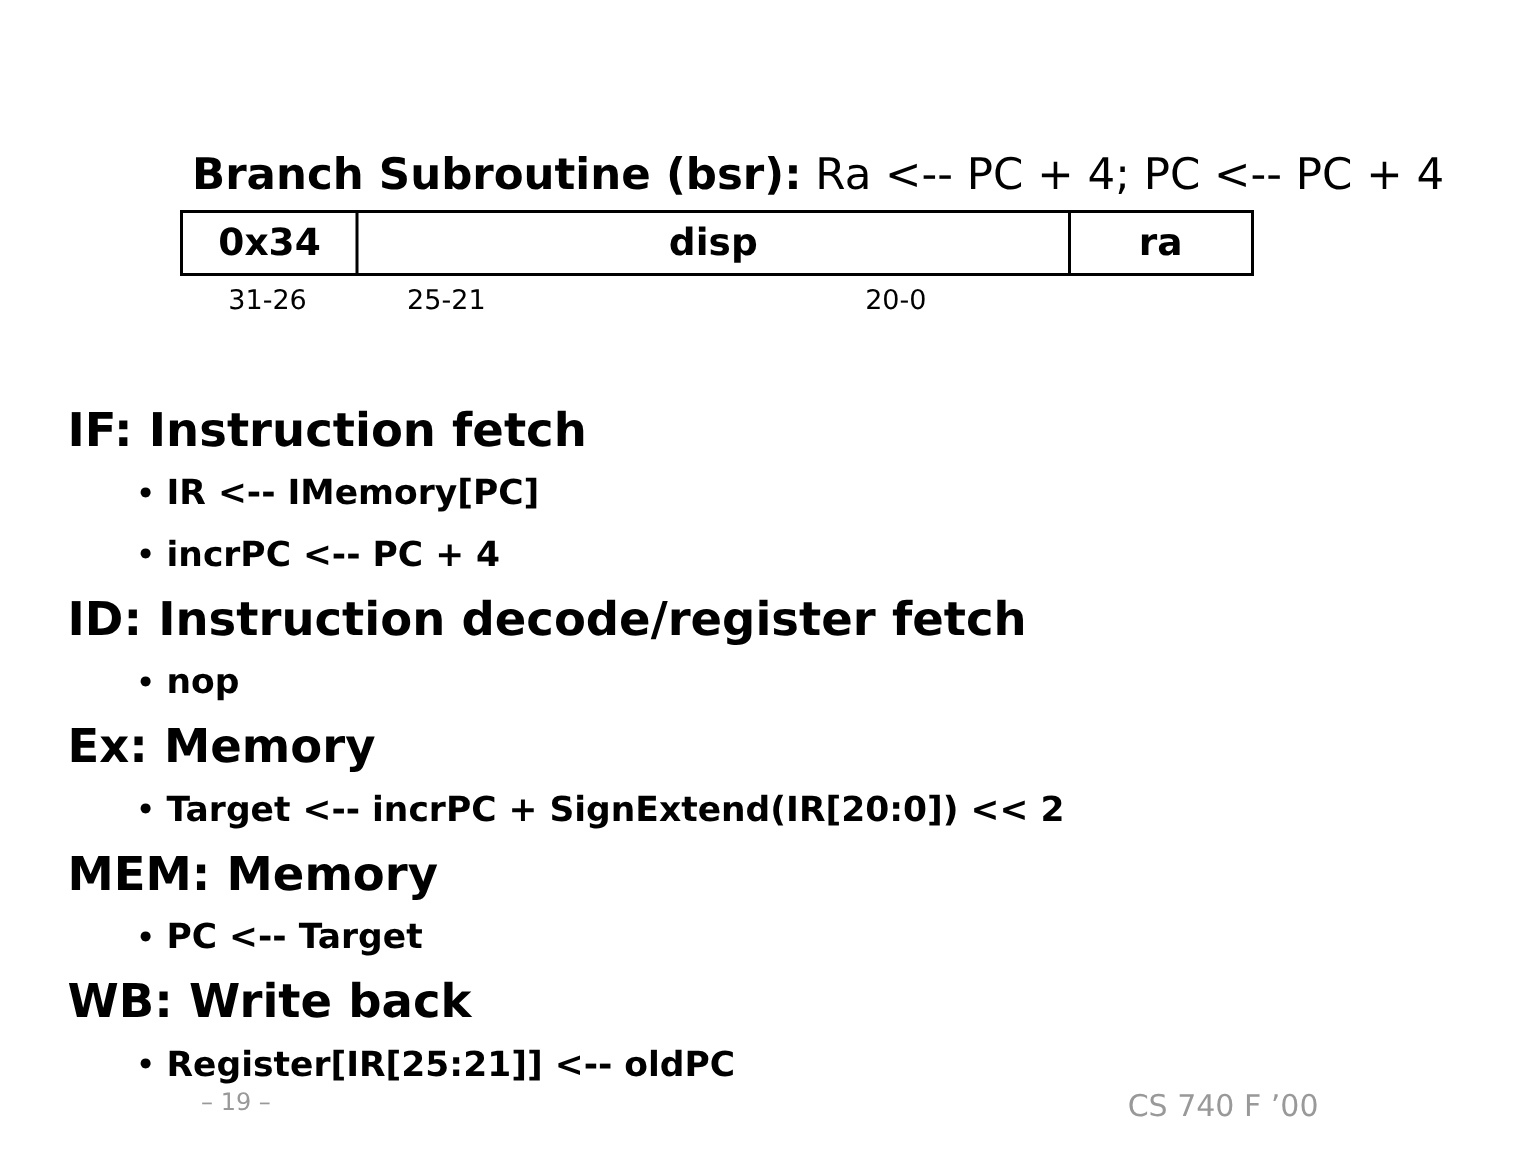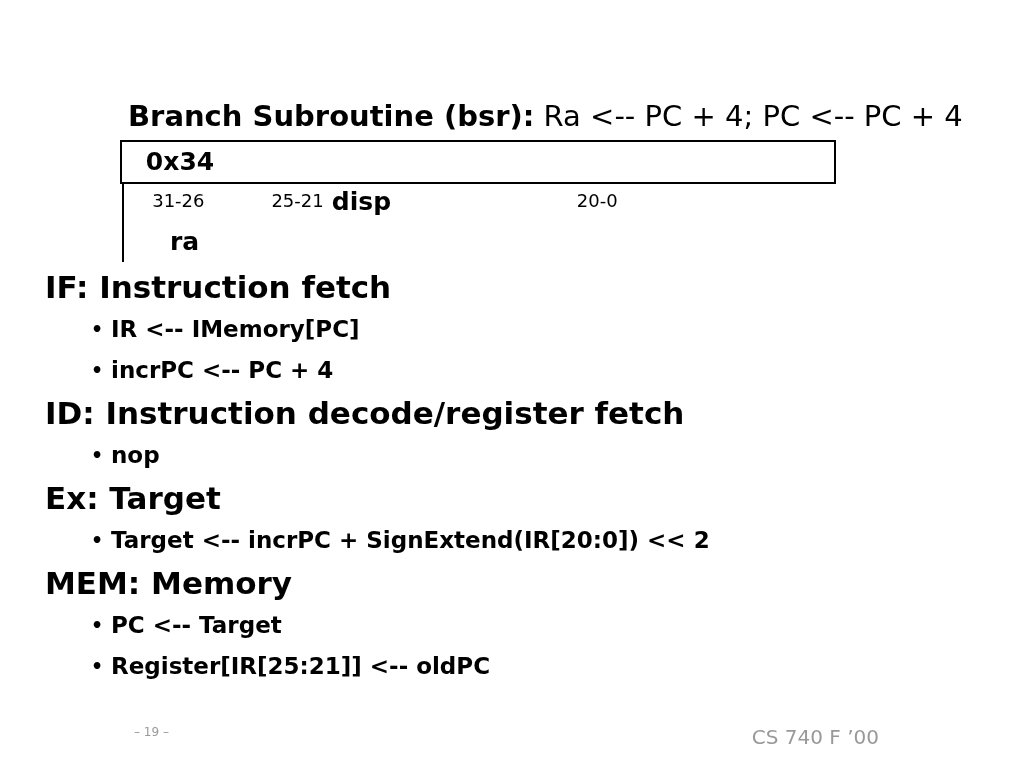--- a/index.html
+++ b/index.html
@@ -43,21 +43,20 @@
 
   
   .fmt-table {
     position: absolute;
     top: 140px;
     left: 120px;
     width: 712px;
     height: 40px;
     display: flex;
     border: 2px solid #000000;
-    flex-direction: column;
   }
   .fmt-cell {
     height: 40px;
     line-height: 40px;
     text-align: center;
     font-size: 25px;
     font-weight: bold;
   }
   .fmt-cell.c0 { width: 16.3%; }
   .fmt-cell.c1 { width: 17.0%; border-left: 2px solid #000000; }
@@ -105,21 +104,21 @@
     width: 20px;
     font-size: 19px;
     vertical-align: 1px;
   }
 
   
   .footer-page {
     position: absolute;
     top: 725px;
     left: 134px;
-    font-size: 12px;
+    font-size: 16px;
     color: #999999;
   }
   .footer-course {
     position: absolute;
     top: 725px;
     right: 145px;
     font-size: 20px;
     color: #999999;
   }
 </style>
@@ -147,26 +146,27 @@
 
   <div class="content">
 
     <div class="section-heading">IF: Instruction fetch</div>
     <div class="bullet-row"><span class="bullet-dot">•</span><span>IR &lt;-- IMemory[PC]</span></div>
     <div class="bullet-row"><span class="bullet-dot">•</span><span>incrPC &lt;-- PC + 4</span></div>
 
     <div class="section-heading">ID: Instruction decode/register fetch</div>
     <div class="bullet-row"><span class="bullet-dot">•</span><span>nop</span></div>
 
-    <div class="section-heading">Ex: Target</div>
+    <div class="section-heading">Ex: Memory</div>
     <div class="bullet-row"><span class="bullet-dot">•</span><span>Target &lt;-- incrPC + SignExtend(IR[20:0]) &lt;&lt; 2</span></div>
 
     <div class="section-heading">MEM: Memory</div>
     <div class="bullet-row"><span class="bullet-dot">•</span><span>PC &lt;-- Target</span></div>
 
+    <div class="section-heading">WB: Write back</div>
     <div class="bullet-row"><span class="bullet-dot">•</span><span>Register[IR[25:21]] &lt;-- oldPC</span></div>
 
   </div>
 
   <div class="footer-page">– 19 –</div>
   <div class="footer-course">CS 740 F ’00</div>
 
 </div>
 
 </body></html>

